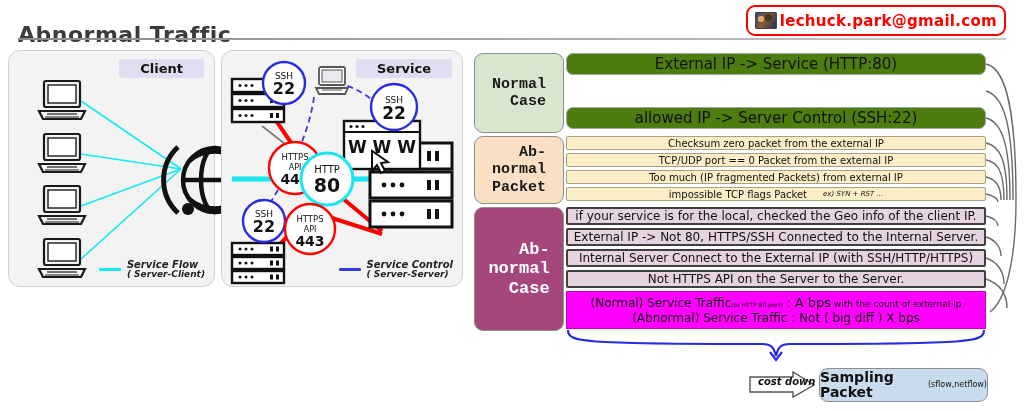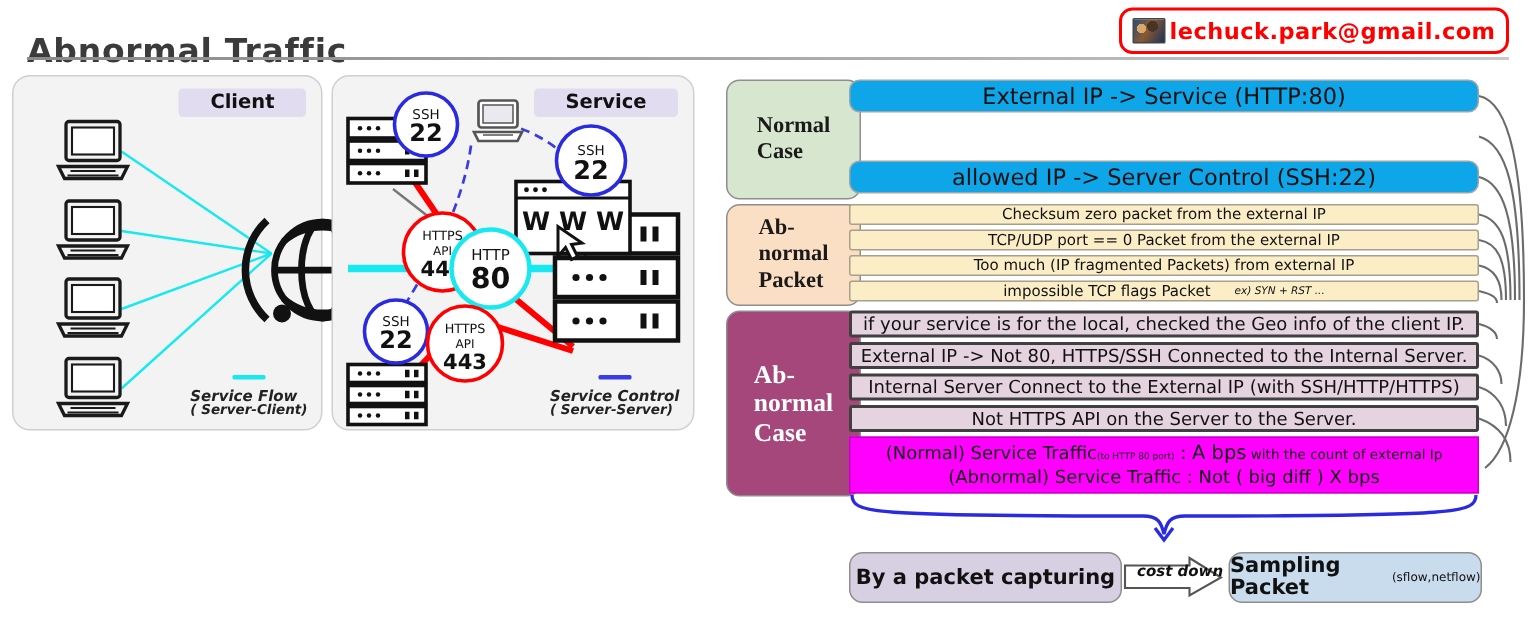--- a/index.html
+++ b/index.html
@@ -25,42 +25,42 @@
 
   
   .panel{position:absolute;background:#f3f3f3;border:1px solid #cfcfcf;border-radius:12px;}
   #client-panel{left:8px;top:50px;width:205px;height:235px;}
   #service-panel{left:221px;top:50px;width:240px;height:235px;}
   .panel-tag{position:absolute;top:8px;background:#e2dcf0;border-radius:3px;
       padding:2px 21px;font-size:13px;font-weight:bold;color:#111;}
   #client-panel .panel-tag{right:10px;}
   #service-panel .panel-tag{right:10px;}
 
-  .legend{position:absolute;right:9px;bottom:6px;display:flex;align-items:center;gap:6px;flex-direction:column;}
+  .legend{position:absolute;right:9px;bottom:6px;display:flex;align-items:center;gap:6px;}
   .legend .swatch{width:22px;height:3px;border-radius:1px;}
   .legend .ltext{text-align:left;line-height:1.1;}
   .legend .l1{font-size:10px;font-weight:bold;font-style:italic;color:#222;}
   .legend .l2{font-size:9px;font-weight:bold;font-style:italic;color:#222;}
 
   svg.art{position:absolute;left:0;top:0;overflow:visible;}
 
   
   #matrix{position:absolute;left:466px;top:50px;width:552px;height:358px;}
-  .cat{position:absolute;left:18px;width:88px;border:1px solid #8e8e8e;border-radius:9px;
-      display:flex;align-items:center;justify-content:center;text-align:left;
+  .cat{position:absolute;left:8px;width:88px;border:1px solid #8e8e8e;border-radius:9px;
+      display:flex;align-items:center;justify-content:center;text-align:right;
       font-size:15px;font-weight:bold;line-height:1.15;
-      font-family:Liberation Serif, serif;}
+      font-family:Liberation Mono, monospace;}
   #cat-normal{top:3px;height:78px;background:#d7e6cf;}
   #cat-abpkt{top:86px;height:66px;background:#fbdfc4;}
   #cat-abcase{top:157px;height:122px;background:#a6477c;color:#fff;font-size:17px;}
 
   .row{position:absolute;left:100px;box-sizing:border-box;display:flex;
        align-items:center;justify-content:center;text-align:center;}
   .rnorm{width:420px;height:22px;border:1px solid #9aa7ab;border-radius:7px;
-      background:#0ea5e9;font-size:15px;color:#111;}
+      background:#4d7c0f;font-size:15px;color:#111;}
   .rpkt{width:420px;height:14px;border:1px solid #a8a08a;border-radius:2px;
       background:#fbeec7;font-size:10px;color:#111;}
   .rpkt .sub{font-size:7px;font-style:italic;margin-left:16px;}
   .rcase{width:420px;height:18px;border:2px solid #404040;border-radius:2px;
       background:#e5d4df;font-size:12px;color:#111;}
   #row-magenta{left:100px;width:420px;height:38px;background:#ff00ff;
       border:1px solid #c800c8;display:flex;flex-direction:column;
       align-items:center;justify-content:center;line-height:1.18;}
   #row-magenta .l1{font-size:12px;color:#111;}
   #row-magenta .l1 .tiny{font-size:6px;}
@@ -359,21 +359,20 @@
       <path d="M10 229 C24 234 31 244 31 258"></path>
       <path d="M40 150 C40 210 30 250 14 262"></path>
     </g>
   </svg>
 
   <svg class="art" style="left:96px;top:278px;" width="430" height="36" viewBox="0 0 430 36">
     <path d="M6 2 C6 14 16 16 200 16 C210 16 212 20 214 28 C216 20 218 16 228 16 C412 16 422 14 422 2" fill="none" stroke="#2a2ae0" stroke-width="2.2"></path>
     <path d="M208 24 l6 8 l6 -8" fill="none" stroke="#2a2ae0" stroke-width="2.2"></path>
   </svg>
 
-  <div id="capture-box">By a packet capturing</div>
   <svg class="art" style="left:283px;top:322px;" width="66" height="26" viewBox="0 0 66 26">
     <path d="M1 5 H44 V0 L65 13 L44 25 V20 H1 Z" fill="#fff" stroke="#555" stroke-width="1.4"></path>
   </svg>
   <div id="costdown-label">cost down</div>
   <div id="sampling-box">
     <div class="t1">Sampling Packet</div>
     <div class="t2">(sflow,netflow)</div>
   </div>
 </div>
 

